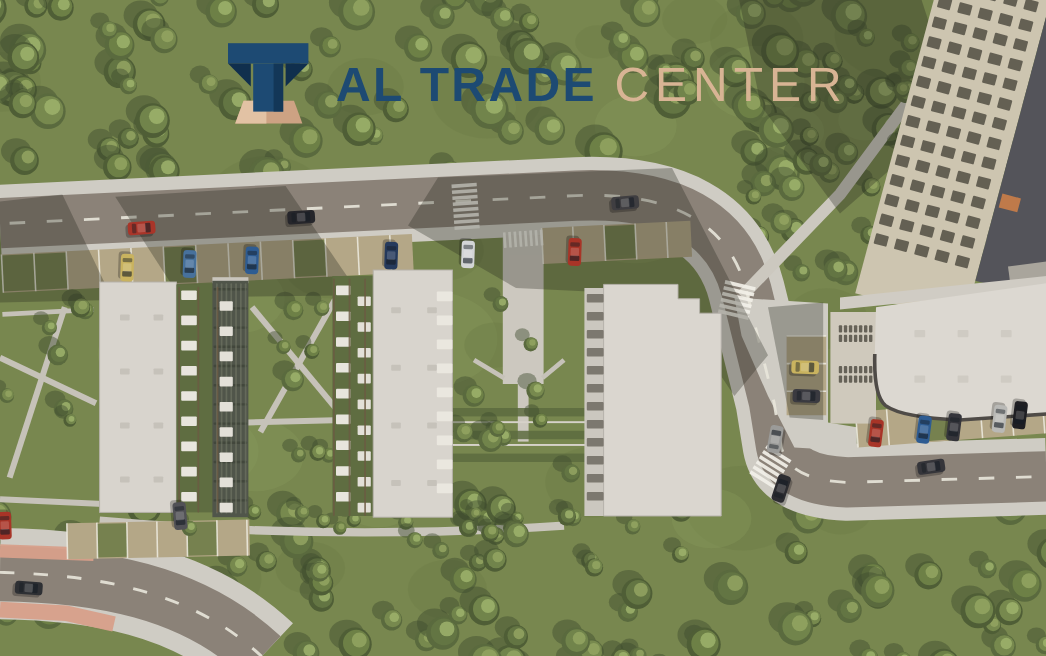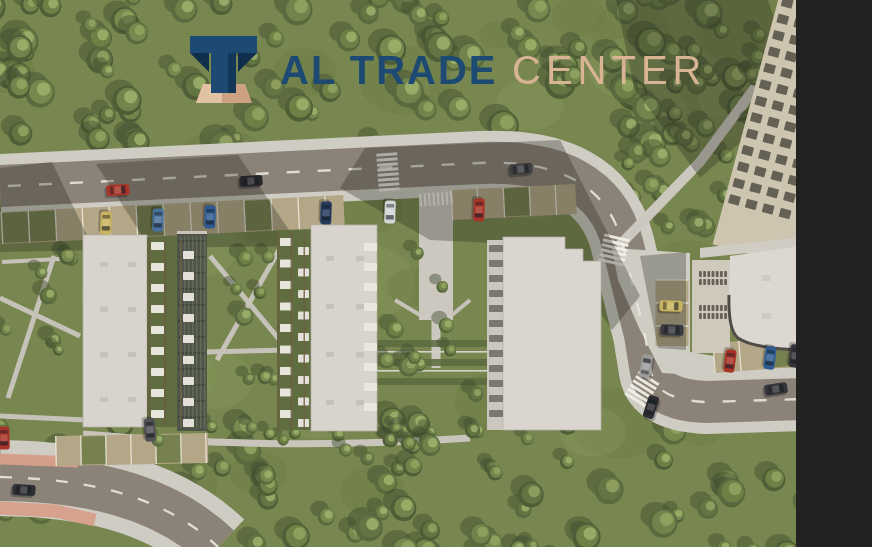--- a/index.html
+++ b/index.html
@@ -1,16 +1,16 @@
 <!DOCTYPE html>
 <html><head>
 <meta charset="utf-8">
 <style>
   html,body{margin:0;padding:0;background:#222;}
-  .stage{position:relative;width:796px;height:547px;overflow:hidden;
+  .stage{position:relative;width:872px;height:547px;overflow:hidden;
          background:#78874f;font-family:"Liberation Sans",sans-serif;}
   .stage svg{position:absolute;inset:0;display:block;}
   .logo-primary{font-family:"Liberation Sans",sans-serif;font-weight:bold;
                 font-size:40px;letter-spacing:2px;}
   .logo-secondary{font-family:"Liberation Sans",sans-serif;font-weight:400;
                   font-size:40px;letter-spacing:5px;}
 </style>
 </head>
 <body>
 

